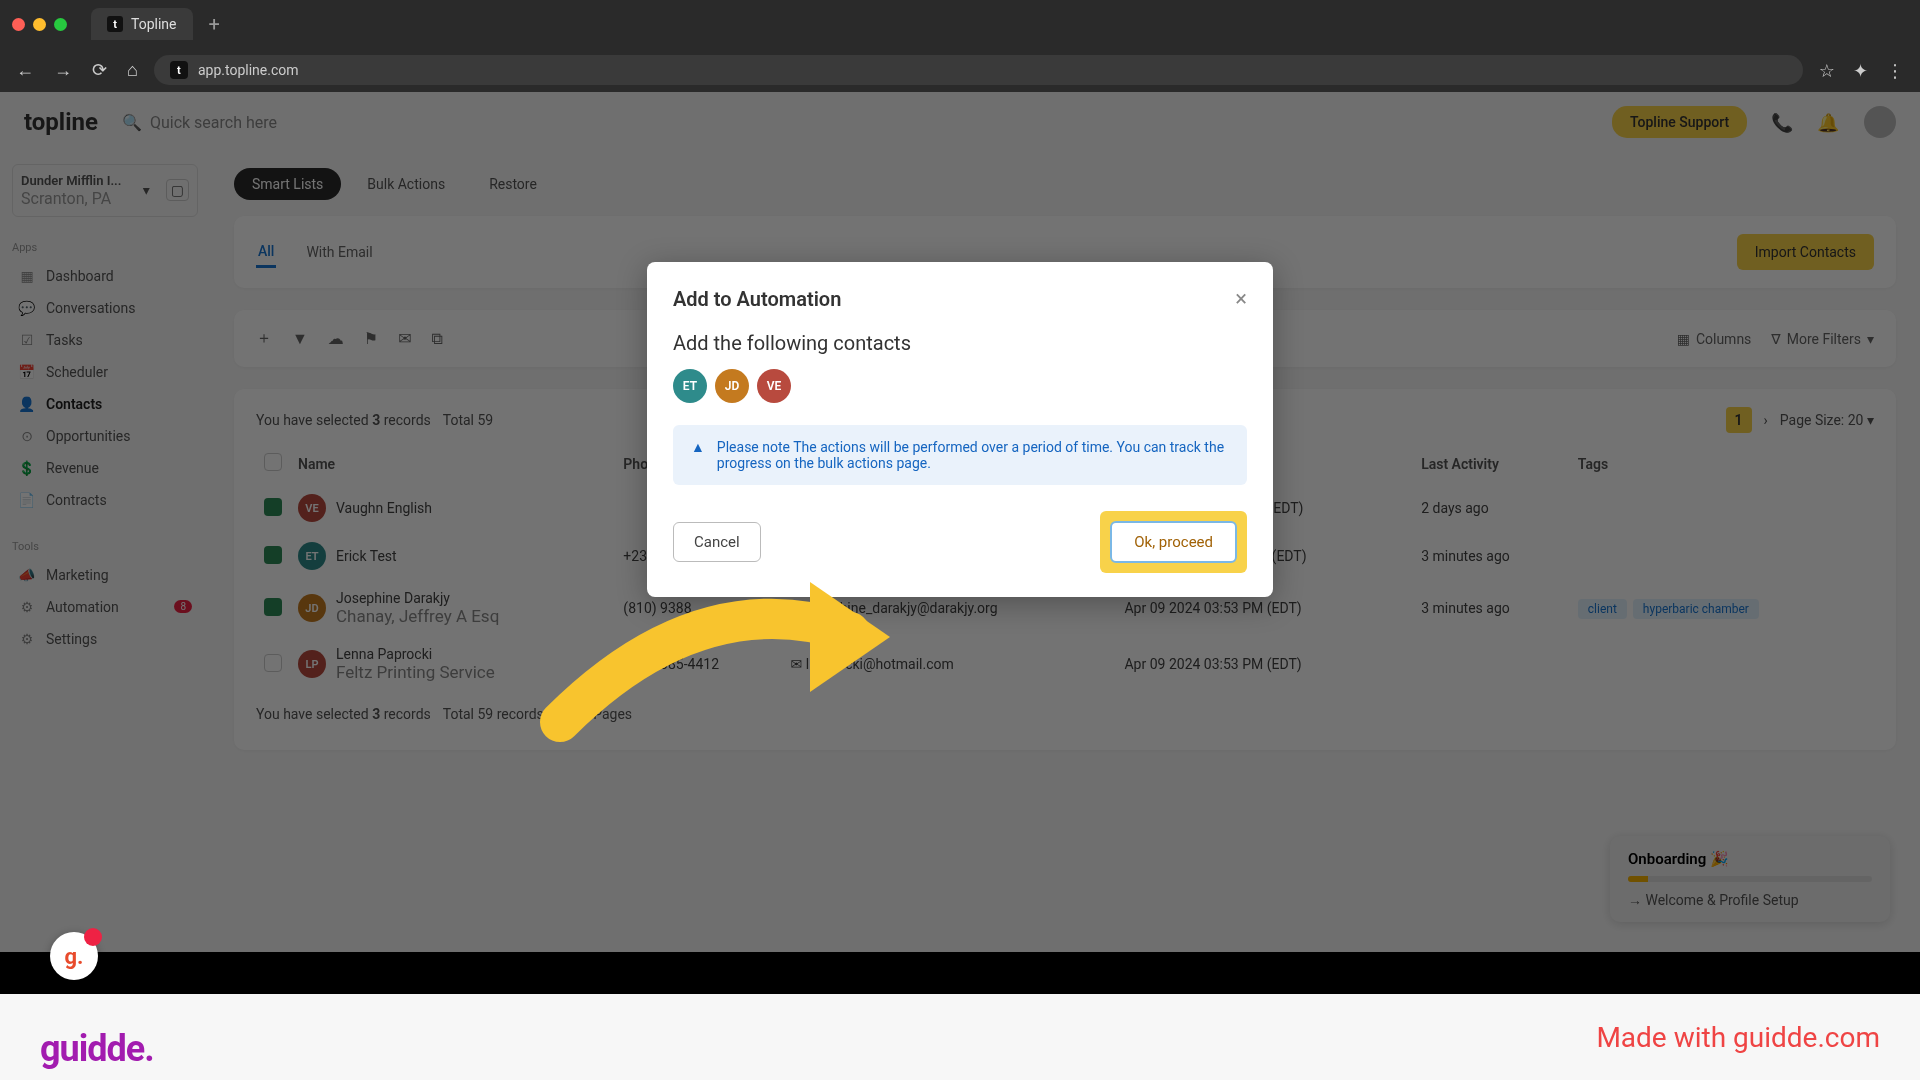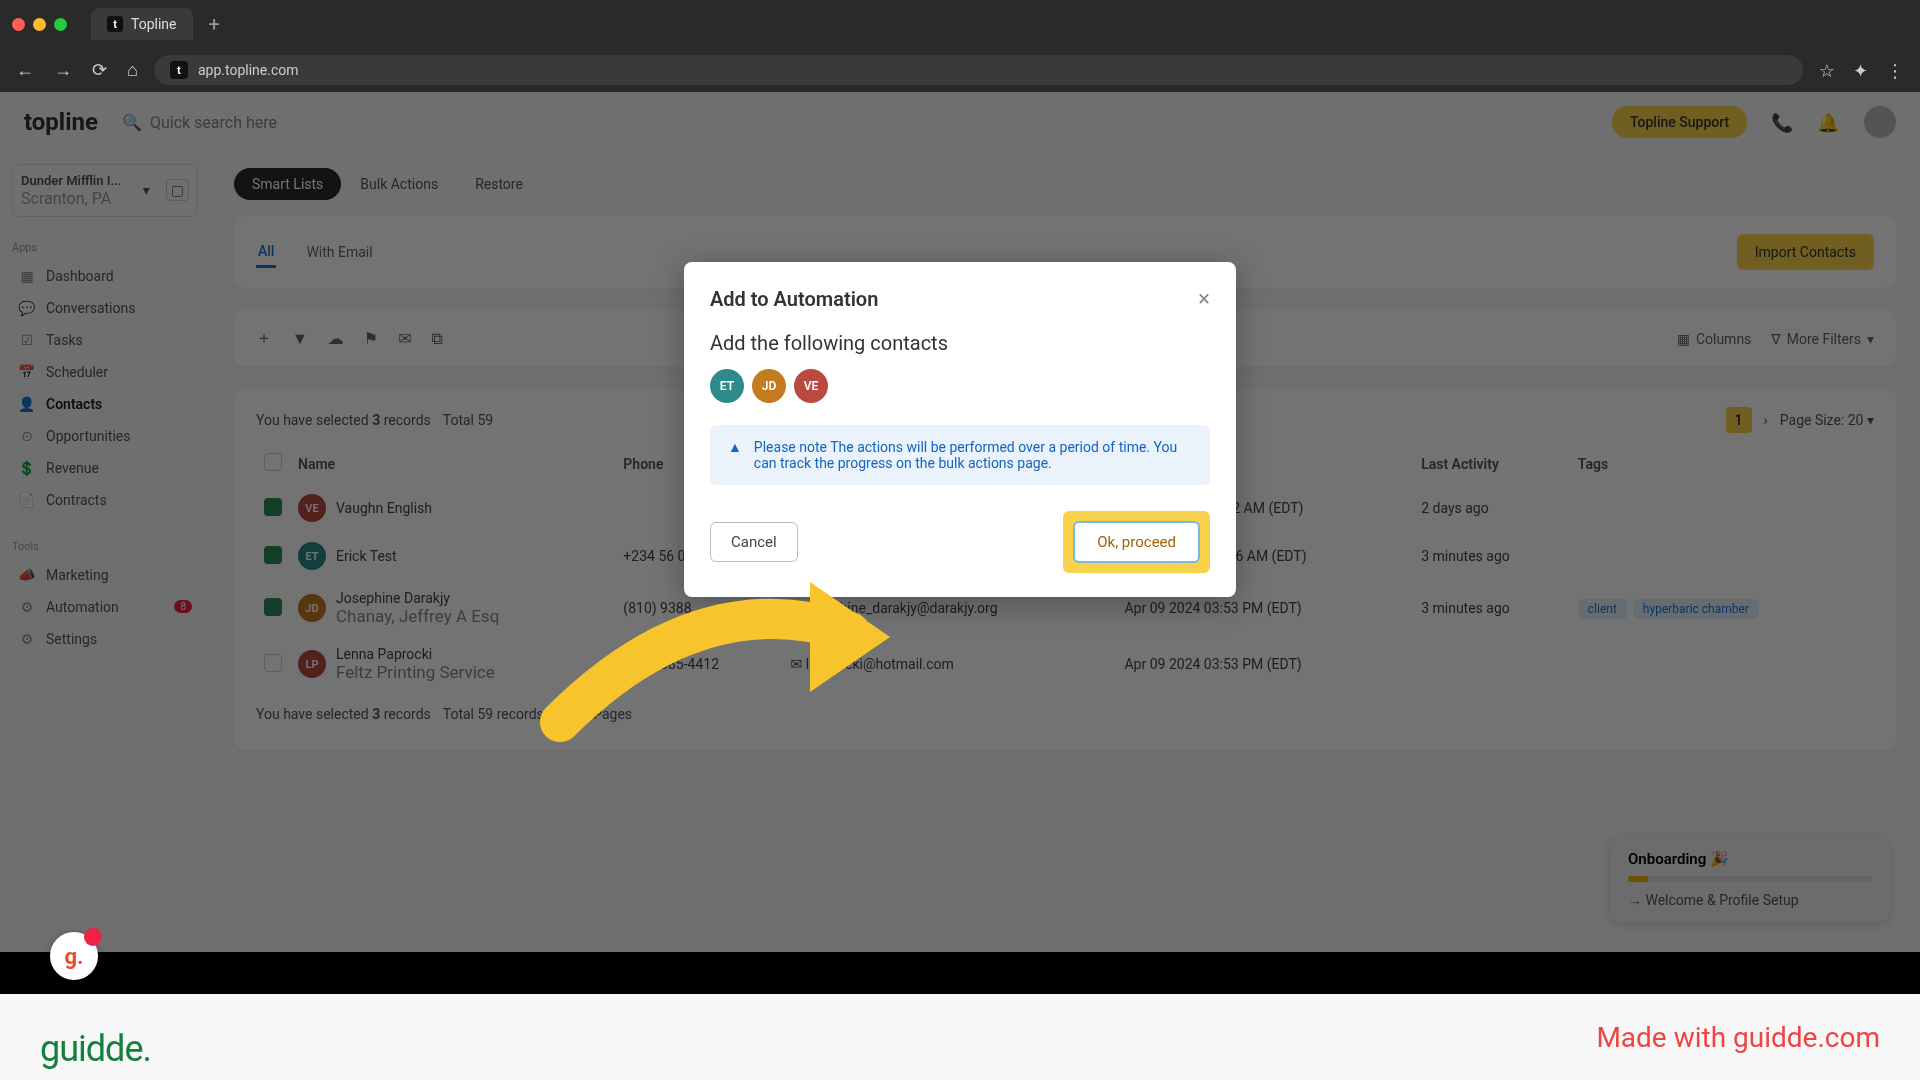--- a/index.html
+++ b/index.html
@@ -27,21 +27,21 @@
 .sidebar{width:210px;padding:12px;color:#555;font-size:14px;}
 .org-select{display:flex;align-items:center;gap:8px;padding:8px;border:1px solid #ddd;border-radius:6px;margin-bottom:16px;}
 .org-name{font-weight:600;font-size:13px;line-height:1.2;}
 .org-sub{font-size:16px;color:#999;}
 .sb-label{font-size:11px;color:#999;margin:24px 0 6px;}
 .sb-item{display:flex;align-items:center;gap:10px;padding:8px 6px;border-radius:6px;cursor:pointer;}
 .sb-item.active{font-weight:600;color:#222;}
 .sb-icon{width:18px;text-align:center;color:#888;}
 .sb-badge{background:#e24;color:#fff;border-radius:10px;font-size:10px;padding:1px 6px;margin-left:auto;}
 .content{flex:1;padding:16px 24px;}
-.tabs-row{display:flex;gap:1px;align-items:center;margin-bottom:16px;}
+.tabs-row{display:flex;gap:8px;align-items:center;margin-bottom:16px;}
 .pill{padding:8px 18px;border-radius:20px;font-size:14px;color:#555;cursor:pointer;}
 .pill.active{background:#2a2a2a;color:#fff;}
 .card{background:#fff;border-radius:10px;padding:18px 22px;margin-bottom:22px;box-shadow:0 1px 4px rgba(0,0,0,.05);}
 .subtabs{display:flex;gap:28px;align-items:center;}
 .subtab{padding:6px 2px;color:#666;font-size:14px;cursor:pointer;}
 .subtab.active{color:#1976d2;border-bottom:3px solid #1976d2;font-weight:500;}
 .import-btn{margin-left:auto;background:#f8d24a;color:#333;padding:10px 18px;border-radius:6px;font-size:14px;}
 .toolbar{display:flex;gap:20px;align-items:center;color:#666;font-size:16px;}
 .toolbar .spacer{flex:1;}
 .tool-btn{cursor:pointer;}
@@ -56,38 +56,38 @@
 .row-check.off{background:#fff;border:1px solid #ccc;}
 .row-av{width:28px;height:28px;border-radius:50%;display:inline-flex;align-items:center;justify-content:center;color:#fff;font-size:11px;font-weight:600;}
 .tag{background:#e3f2fd;color:#1976d2;padding:3px 10px;border-radius:4px;font-size:12px;margin-right:6px;}
 .subname{font-size:17px;color:#888;}
 .onboarding{position:absolute;right:30px;bottom:30px;width:280px;background:#f0f0f0;border-radius:10px;padding:14px 18px;box-shadow:0 2px 12px rgba(0,0,0,.15);}
 .onb-title{font-weight:600;font-size:15px;margin-bottom:8px;}
 .onb-bar{height:6px;background:#ddd;border-radius:3px;margin-bottom:10px;overflow:hidden;}
 .onb-fill{height:100%;width:8%;background:#f8b400;}
 .onb-step{font-size:14px;color:#555;}
 .dim-overlay{position:absolute;inset:0;background:rgba(0,0,0,.55);}
-.modal{position:absolute;left:50%;top:170px;transform:translateX(-50%);width:552px;background:#fff;border-radius:8px;padding:24px 26px;box-shadow:0 6px 30px rgba(0,0,0,.3);}
+.modal{position:absolute;left:50%;top:170px;transform:translateX(-50%);width:626px;background:#fff;border-radius:8px;padding:24px 26px;box-shadow:0 6px 30px rgba(0,0,0,.3);}
 .modal-head{display:flex;align-items:center;margin-bottom:20px;}
 .modal-title{font-size:20px;font-weight:600;color:#333;}
 .modal-close{margin-left:auto;color:#888;font-size:22px;cursor:pointer;}
 .modal-sub{font-size:20px;color:#333;margin-bottom:14px;}
 .av-row{display:flex;gap:8px;margin-bottom:22px;}
 .av-chip{width:34px;height:34px;border-radius:50%;display:flex;align-items:center;justify-content:center;color:#fff;font-size:12px;font-weight:600;}
 .info-box{background:#eaf2fb;border-radius:6px;padding:14px 18px;display:flex;gap:12px;font-size:14px;color:#1565c0;margin-bottom:26px;}
 .warn-icon{color:#1565c0;}
 .modal-actions{display:flex;align-items:center;}
 .btn-cancel{padding:10px 20px;border:1px solid #bbb;border-radius:6px;background:#fff;color:#444;font-size:15px;cursor:pointer;}
 .btn-ok-wrap{margin-left:auto;padding:10px;background:#f8d24a;border-radius:6px;}
 .btn-ok{padding:10px 22px;border:2px solid #7ab8e6;border-radius:6px;background:#fff;color:#a16207;font-size:15px;cursor:pointer;}
 .arrow{position:absolute;left:520px;top:430px;pointer-events:none;}
 .guidde-logo-chip{position:absolute;left:50px;top:840px;width:48px;height:48px;border-radius:50%;background:#fff;display:flex;align-items:center;justify-content:center;box-shadow:0 2px 8px rgba(0,0,0,.3);}
 .guidde-logo-chip::after{content:"";position:absolute;top:-4px;right:-4px;width:18px;height:18px;border-radius:50%;background:#e24;}
 .footer{position:absolute;left:0;right:0;bottom:0;height:86px;background:#f7f7f7;display:flex;align-items:center;padding:0 40px;}
-.g-logo{color:#15803d;font-size:36px;font-weight:400;letter-spacing:-1px;margin-top:23px;}
+.g-logo{color:#a21caf;font-size:36px;font-weight:700;letter-spacing:-1px;margin-top:23px;}
 .g-logo::after{content:".";}
 .made{margin-left:auto;color:#ef4444;font-size:28px;}
 </style>
 </head>
 <body>
 
 <div class="browser-chrome">
   <div class="traffic-lights">
     <div class="tl red"></div>
     <div class="tl yel"></div>

